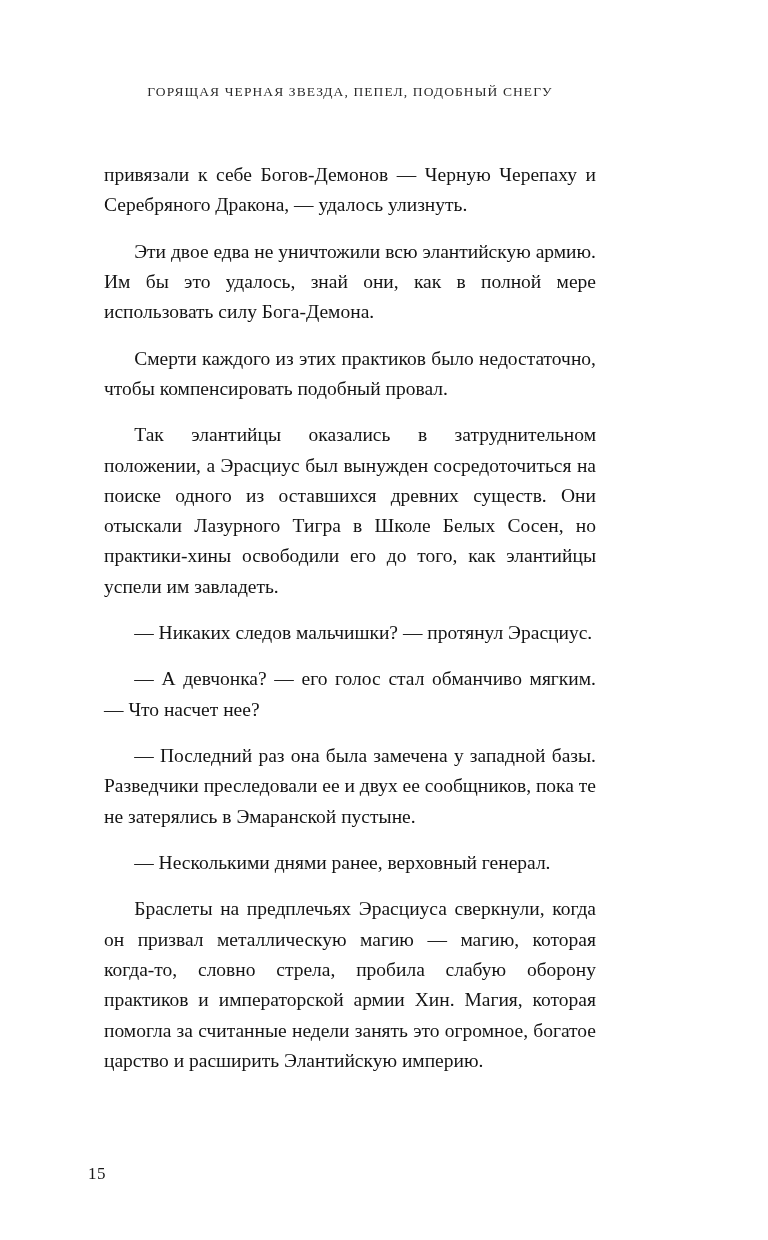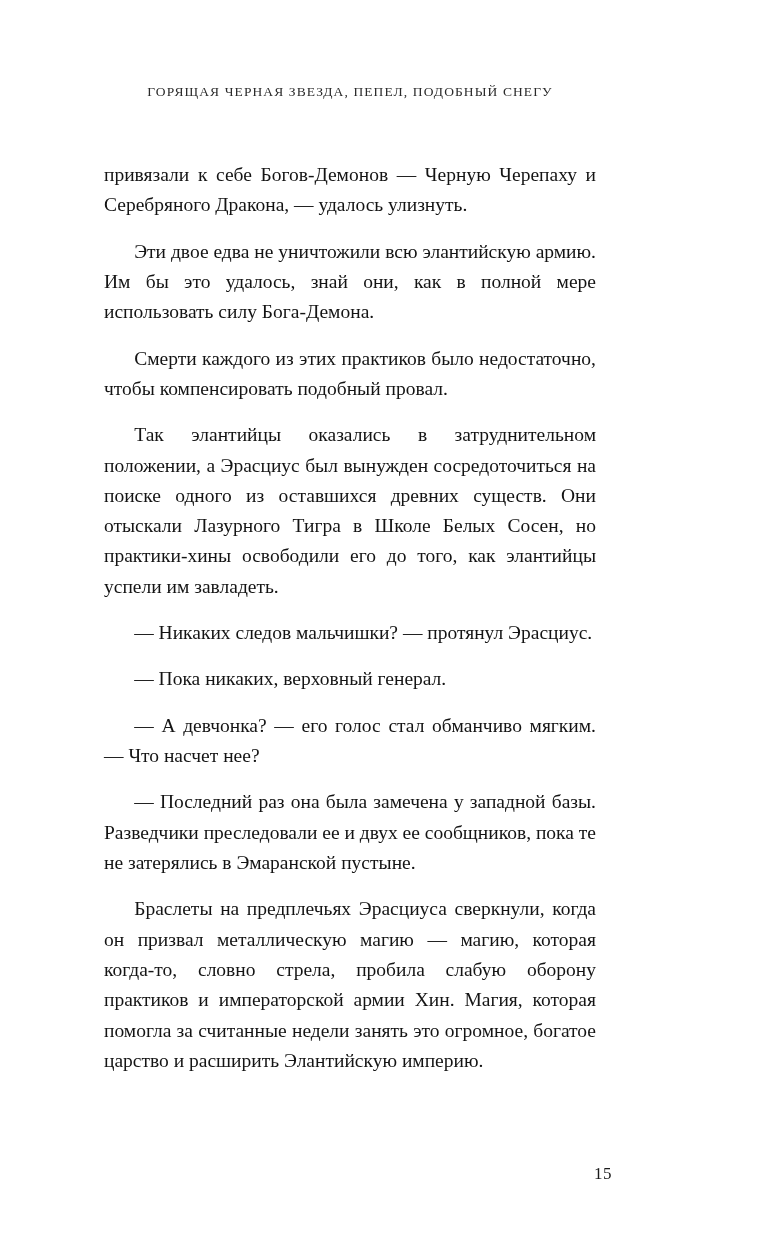--- a/index.html
+++ b/index.html
@@ -44,41 +44,41 @@
     color: #141414;
   }
   .body-text p {
     margin: 16px;
     text-indent: 0;
   }
   .body-text p.indent {
     text-indent: 1.55em;
   }
   .folio {
-    text-align: right;
+    text-align: left;
     font-size: 17px;
     color: #1a1a1a;
     margin-top: 30px;
     letter-spacing: 0.5px;
   }
 </style>
 </head>
 <body>
 
 <div class="page">
 
   <div class="running-head">Горящая черная звезда, пепел, подобный снегу</div>
 
   <div class="body-text">
     <p class="indent-0">привязали к себе Богов-Демонов — Черную Черепаху и Серебряного Дракона, — удалось улизнуть.</p>
     <p class="indent">Эти двое едва не уничтожили всю элантийскую армию. Им бы это удалось, знай они, как в полной мере использовать силу Бога-Демона.</p>
     <p class="indent">Смерти каждого из этих практиков было недостаточно, чтобы компенсировать подобный провал.</p>
     <p class="indent">Так элантийцы оказались в затруднительном положении, а Эрасциус был вынужден сосредоточиться на поиске одного из оставшихся древних существ. Они отыскали Лазурного Тигра в Школе Белых Сосен, но практики-хины освободили его до того, как элантийцы успели им завладеть.</p>
     <p class="indent">— Никаких следов мальчишки? — протянул Эрасциус.</p>
-    <p class="indent">— Пока никаких, верховный генерал.</p>
     <p class="indent">— А девчонка? — его голос стал обманчиво мягким. — Что насчет нее?</p>
     <p class="indent">— Последний раз она была замечена у западной базы. Разведчики преследовали ее и двух ее сообщников, пока те не затерялись в Эмаранской пустыне.</p>
+    <p class="indent">— Несколькими днями ранее, верховный генерал.</p>
     <p class="indent">Браслеты на предплечьях Эрасциуса сверкнули, когда он призвал металлическую магию — магию, которая когда-то, словно стрела, пробила слабую оборону практиков и императорской армии Хин. Магия, которая помогла за считанные недели занять это огромное, богатое царство и расширить Элантийскую империю.</p>
   </div>
 
   <div class="folio">15</div>
 
 </div>
 
 </body></html>

